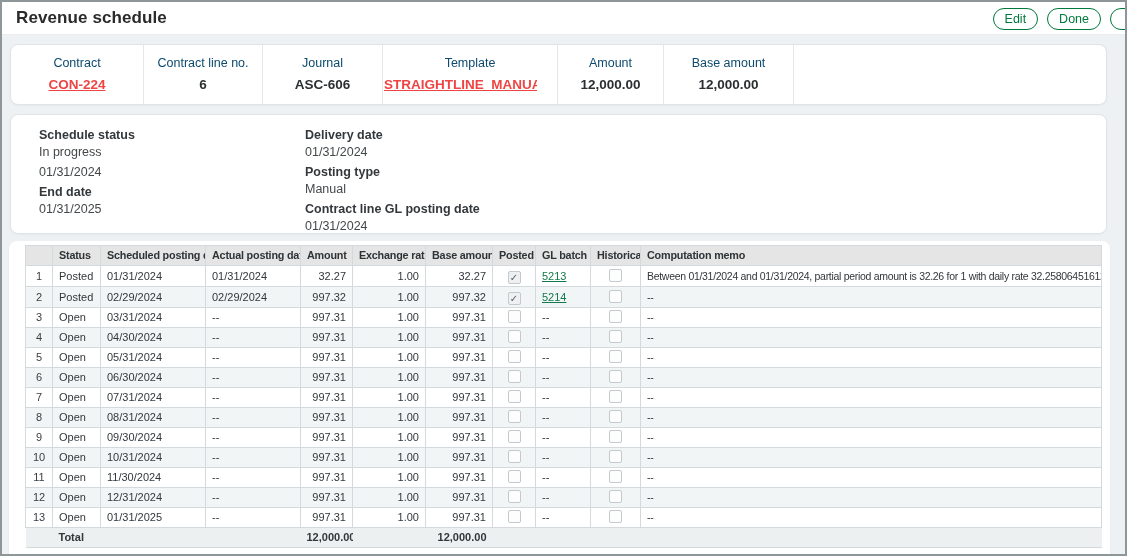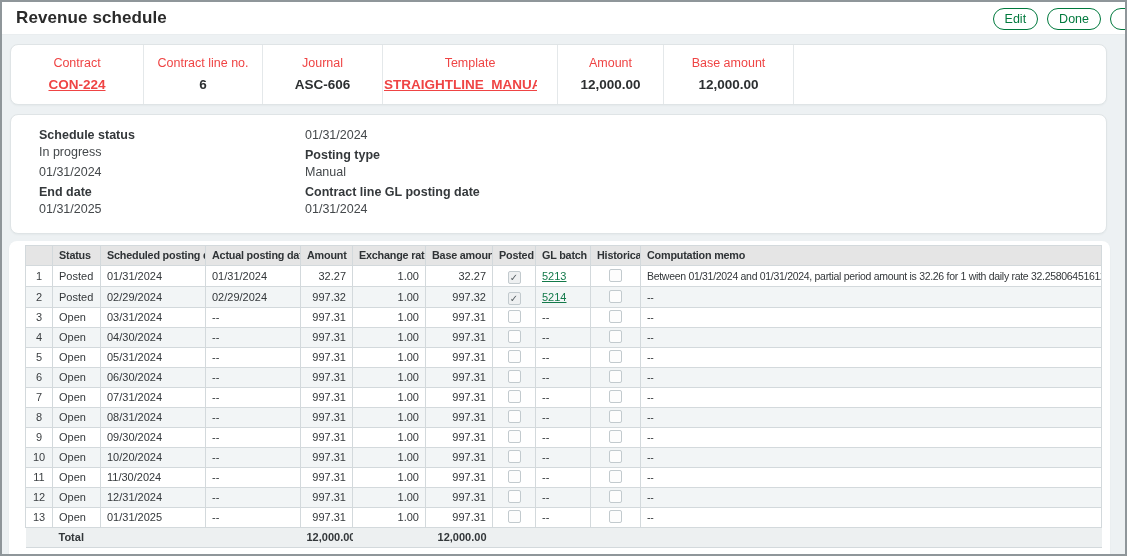--- a/index.html
+++ b/index.html
@@ -39,21 +39,21 @@
   }
   
   .summary { height:61px; display:flex; margin-bottom:9px; overflow:hidden; }
   .sum-cell { border-right:1px solid #e4e8ea; text-align:center; padding-top:11px; height:100%; }
   .sum-cell:nth-child(1){ width:133px; }
   .sum-cell:nth-child(2){ width:119px; }
   .sum-cell:nth-child(3){ width:120px; }
   .sum-cell:nth-child(4){ width:175px; }
   .sum-cell:nth-child(5){ width:106px; }
   .sum-cell:nth-child(6){ width:130px; }
-  .sum-label { font-size:12.5px; color:#ef4444; margin-bottom:7px; }
+  .sum-label { font-size:12.5px; color:#0c4a6e; margin-bottom:7px; }
   .sum-value { font-size:13.5px; font-weight:700; color:#2c2f31; }
   .sum-value.link { color:#ef4444; text-decoration:underline; cursor:pointer; }
   .sum-value.clip { text-align:left; max-width:153px; overflow:hidden; white-space:nowrap; margin-left:1px; }
   
   .details { height:120px; padding:13px 14px; display:flex; margin-bottom:7px; }
   .det-col { width:266px; }
   .det-col.right { flex:1; }
   .det-pair { margin-bottom:6px;margin-left:14px; }
   .det-label { font-size:12.5px; font-weight:700; color:#34383b; margin-bottom:3px; }
   .det-value { font-size:12.5px; color:#44484b; }
@@ -150,20 +150,21 @@
           <div class="det-pair">
             <div class="det-value">01/31/2024</div>
           </div>
           <div class="det-pair">
             <div class="det-label">End date</div>
             <div class="det-value">01/31/2025</div>
           </div>
         </div>
       <div class="det-col right">
           <div class="det-pair">
+            <div class="det-label">Delivery date</div>
             <div class="det-value">01/31/2024</div>
           </div>
           <div class="det-pair">
             <div class="det-label">Posting type</div>
             <div class="det-value">Manual</div>
           </div>
           <div class="det-pair">
             <div class="det-label">Contract line GL posting date</div>
             <div class="det-value">01/31/2024</div>
           </div>
@@ -314,21 +315,21 @@
               <td class="r">1.00</td>
               <td class="r">997.31</td>
               <td class="c"><span class="cb"></span></td>
               <td>--</td>
               <td class="c"><span class="cb"></span></td>
               <td><span class="memo-text">--</span></td>
             </tr>
             <tr>
               <td class="c num">10</td>
               <td>Open</td>
-              <td>10/20/2024</td>
+              <td>10/31/2024</td>
               <td>--</td>
               <td class="r">997.31</td>
               <td class="r">1.00</td>
               <td class="r">997.31</td>
               <td class="c"><span class="cb"></span></td>
               <td>--</td>
               <td class="c"><span class="cb"></span></td>
               <td><span class="memo-text">--</span></td>
             </tr>
             <tr>

